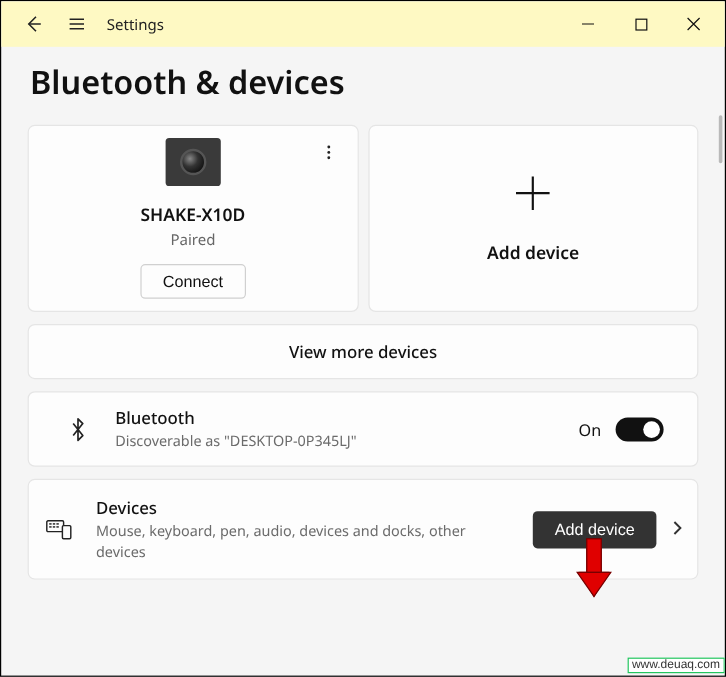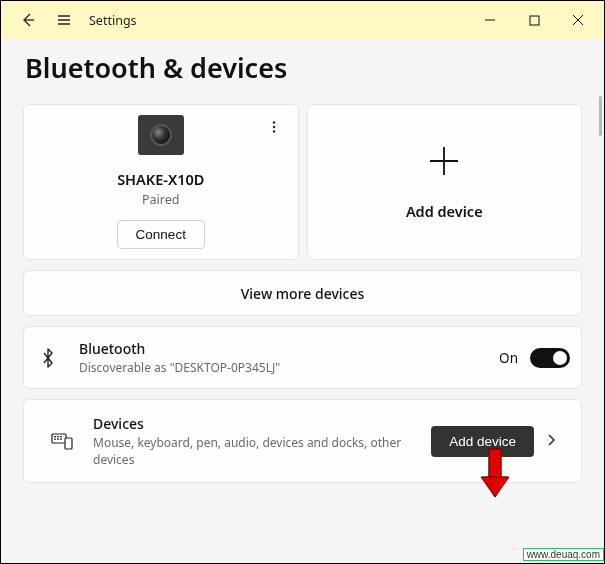--- a/index.html
+++ b/index.html
@@ -53,21 +53,21 @@
   .device-name { font-size: 14.5px; font-weight: 600; color: #111; }
   .device-status { font-size: 12.5px; color: #666; margin-top: 2px; margin-bottom: 12px; }
   .connect-btn {
     background: #fdfdfd; border: 1px solid #d0d0d0; border-radius: 4px;
     padding: 6px 18px; font-size: 13.5px; color: #111;
   }
   .plus-icon { width: 36px; height: 36px; margin-bottom: 22px; }
   .add-label { font-size: 14.5px; font-weight: 600; color: #111; }
   .wide-row {
     background: #fdfdfd; border: 1px solid #e5e5e5; border-radius: 6px;
-    display: flex; align-items: center; padding: 12px 11px; margin-bottom: 10px;
+    display: flex; align-items: center; padding: 12px 28px; margin-bottom: 10px;
     min-height: 46px;
   }
   .wide-row.center { justify-content: center; font-size: 14px; font-weight: 500; color: #111; }
   .row-icon { width: 26px; display: flex; align-items: center; justify-content: center; margin-right: 18px; color: #222; }
   .row-text { flex: 1; }
   .row-title { font-size: 14px; font-weight: 500; color: #111; }
   .row-sub { font-size: 12px; color: #6b6b6b; margin-top: 1px; max-width: 320px; }
   .toggle-group { display: flex; align-items: center; gap: 12px; }
   .toggle-label { font-size: 13.5px; color: #111; }
   .toggle {
@@ -75,21 +75,21 @@
   }
   .toggle-knob {
     width: 14px; height: 14px; border-radius: 50%; background: #fff;
     position: absolute; top: 3px; right: 3px;
   }
   .add-device-btn {
     background: #333; color: #fff; border: none; border-radius: 4px;
     padding: 8px 18px; font-size: 13.5px; font-weight: 500; margin-right: 12px;
   }
   .chevron { color: #333; }
-  .devices-row { padding: 14px 25px; }
+  .devices-row { padding: 14px 12px; }
   .red-arrow {
     position: absolute; left: 474px; top: 446px; pointer-events: none;
   }
   .watermark {
     position: absolute; right: 0; bottom: 2px; font-size: 10px;
     font-family: Arial, sans-serif; color: #333;
     background: #fff; border: 1px solid #22c55e; padding: 0 3px;
   }
   .scroll-track {
     position: absolute; right: 2px; top: 95px; width: 3px; height: 40px;

